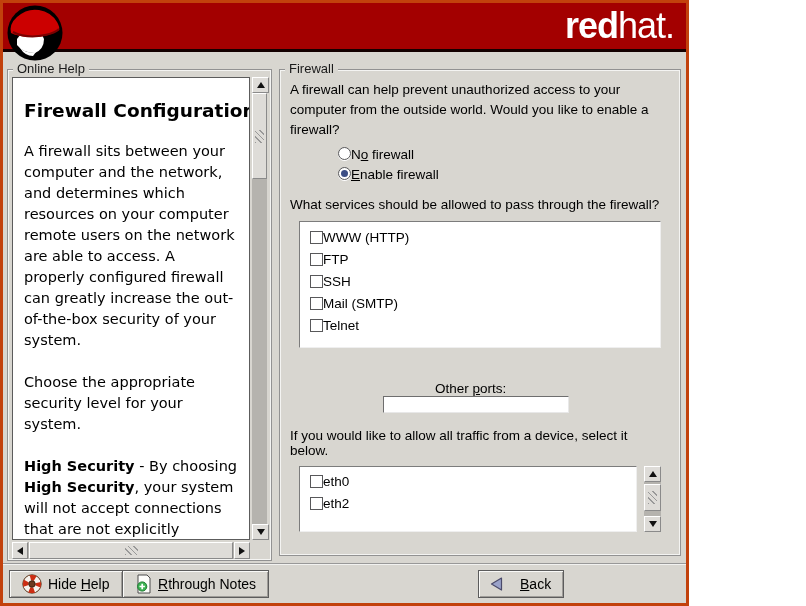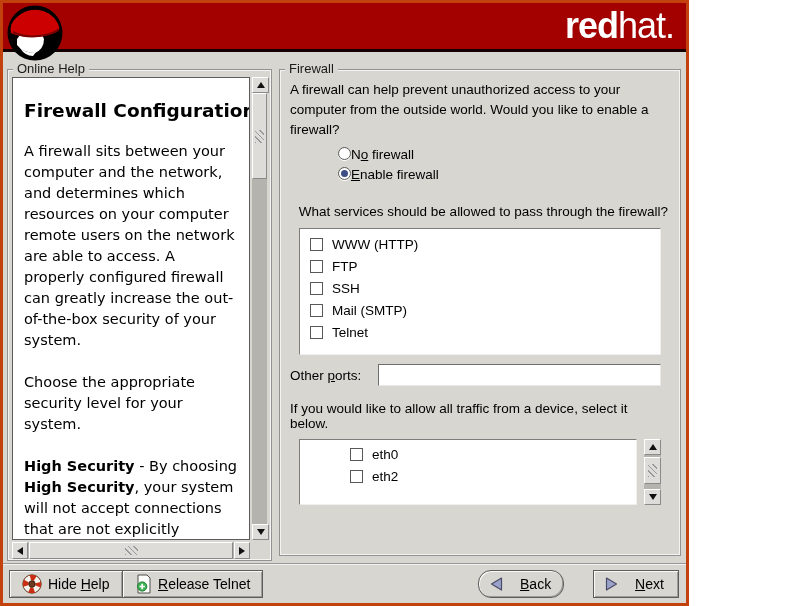--- a/index.html
+++ b/index.html
@@ -58,46 +58,46 @@
 
   
   .fw-inner { position:absolute; inset:10px 12px 0 10px; font-size:13.5px; color:#000; }
   .fw-intro { max-width:478px; line-height:20px; }
   .radio-group { margin:7px 0 0 48px; }
   .radio-row { display:flex; align-items:flex-start; height:20px; }
   .radio { width:13px; height:13px; border-radius:50%; background:#fff; border:1px solid #58585a;
            box-shadow:0 1px 0 #fff; position:relative; flex:none; }
   .radio.selected::after { content:""; position:absolute; inset:2px; border-radius:50%; background:#3c4e85; }
   .mnemonic { text-decoration:underline; }
-  .fw-question { margin-top:17px;text-align:right; }
+  .fw-question { margin-top:10px; }
   .listbox { background:#fff; border:1px solid #7c7c7c; border-bottom-color:#efefef;
              border-right-color:#efefef; overflow:hidden; }
   .services-box { margin:9px 7px 0 9px; height:127px; padding-top:4px; }
-  .check-row { display:flex; align-items:center; height:22px; padding-left:10px; gap:9px; }
+  .check-row { display:flex; align-items:center; height:22px; padding-left:10px; }
   .checkbox { width:13px; height:13px; background:#fff; border:1px solid #58585a; flex:none; }
-  .ports-row { margin-top:9px; display:flex; align-items:center; }
+  .ports-row { margin-top:33px; display:flex; align-items:center;flex-direction:column; }
   .ports-label { width:88px; flex:none; }
   .ports-input { flex:1; height:22px; margin-right:7px; background:#fff; border:1px solid #6e6e6e;
                  border-bottom-color:#e8e8e8; border-right-color:#e8e8e8; font-size:13px; padding:0 4px; }
   .devices-q { margin-top:15px; }
   .devices-wrap { margin:8px 7px 0 9px; display:flex; gap:7px; height:66px; }
-  .devices-box { flex:1; padding-top:3px;padding-left:40px; }
+  .devices-box { flex:1; padding-top:3px; }
   .dev-scroll { width:17px; display:flex; flex-direction:column; }
   .dev-scroll .sb-thumb { position:absolute; left:0; right:0; top:2px; height:27px; }
 
   
   .footer { position:absolute; left:0; right:0; bottom:0; height:40px; background:#d8d6d0;
             border-top:1px solid #989898; box-shadow:0 1px 0 #f2f2f0 inset; }
   .btn { position:absolute; top:6px; height:28px; background:#d8d6d0; border:1px solid #5c5c5c;
          box-shadow:1px 1px 0 #fafaf8 inset, -1px -1px 0 #9e9c98 inset;
          display:flex; align-items:center; font-size:14px; color:#000; padding:0 12px; gap:6px;
          cursor:default; }
   .btn-hide-help { left:6px;justify-content:flex-end; }
   .btn-release { left:119px; }
-  .btn-back { right:122px; width:86px; gap:16px; padding:0 10px;border-radius:13px; }
+  .btn-back { right:122px; width:86px; gap:16px; padding:0 10px; }
   .btn-next { right:7px; width:86px; gap:16px; padding:0 10px; }
   .icon { flex:none; display:flex; align-items:center; }
 </style>
 </head>
 <body>
 
 <div class="window">
 
   <div class="banner">
     <div class="logo">
@@ -242,35 +242,27 @@
     </div>
 
     <div class="btn btn-release">
       <span class="icon">
         <svg width="17" height="20" viewBox="0 0 17 20">
           <path d="M3 1 H12 L15 4 V19 H3 Z" fill="#fdfdfb" stroke="#4c4c4c"></path>
           <circle cx="7.2" cy="12.5" r="4.6" fill="#3db453" stroke="#1d7a30"></circle>
           <path d="M7.2 9.8 V15.2 M4.5 12.5 H9.9" stroke="#fff" stroke-width="1.7"></path>
         </svg>
       </span>
-      <span><span class="mnemonic">R</span><span>elease Telnet</span></span>
+      <span><span class="mnemonic">R</span><span>through Notes</span></span>
     </div>
 
     <div class="btn btn-back">
       <span class="icon">
         <svg width="15" height="16" viewBox="0 0 15 16">
           <path d="M12.5 2 L2.5 8 L12.5 14 Z" fill="#9aa2c9" stroke="#4a4a6a" stroke-width="1.2" stroke-linejoin="round"></path>
         </svg>
       </span>
       <span><span class="mnemonic">B</span><span>ack</span></span>
     </div>
 
-    <div class="btn btn-next">
-      <span class="icon">
-        <svg width="15" height="16" viewBox="0 0 15 16">
-          <path d="M2.5 2 L12.5 8 L2.5 14 Z" fill="#9aa2c9" stroke="#4a4a6a" stroke-width="1.2" stroke-linejoin="round"></path>
-        </svg>
-      </span>
-      <span><span class="mnemonic">N</span><span>ext</span></span>
-    </div>
 
   </div>
 </div>
 
 </body></html>

